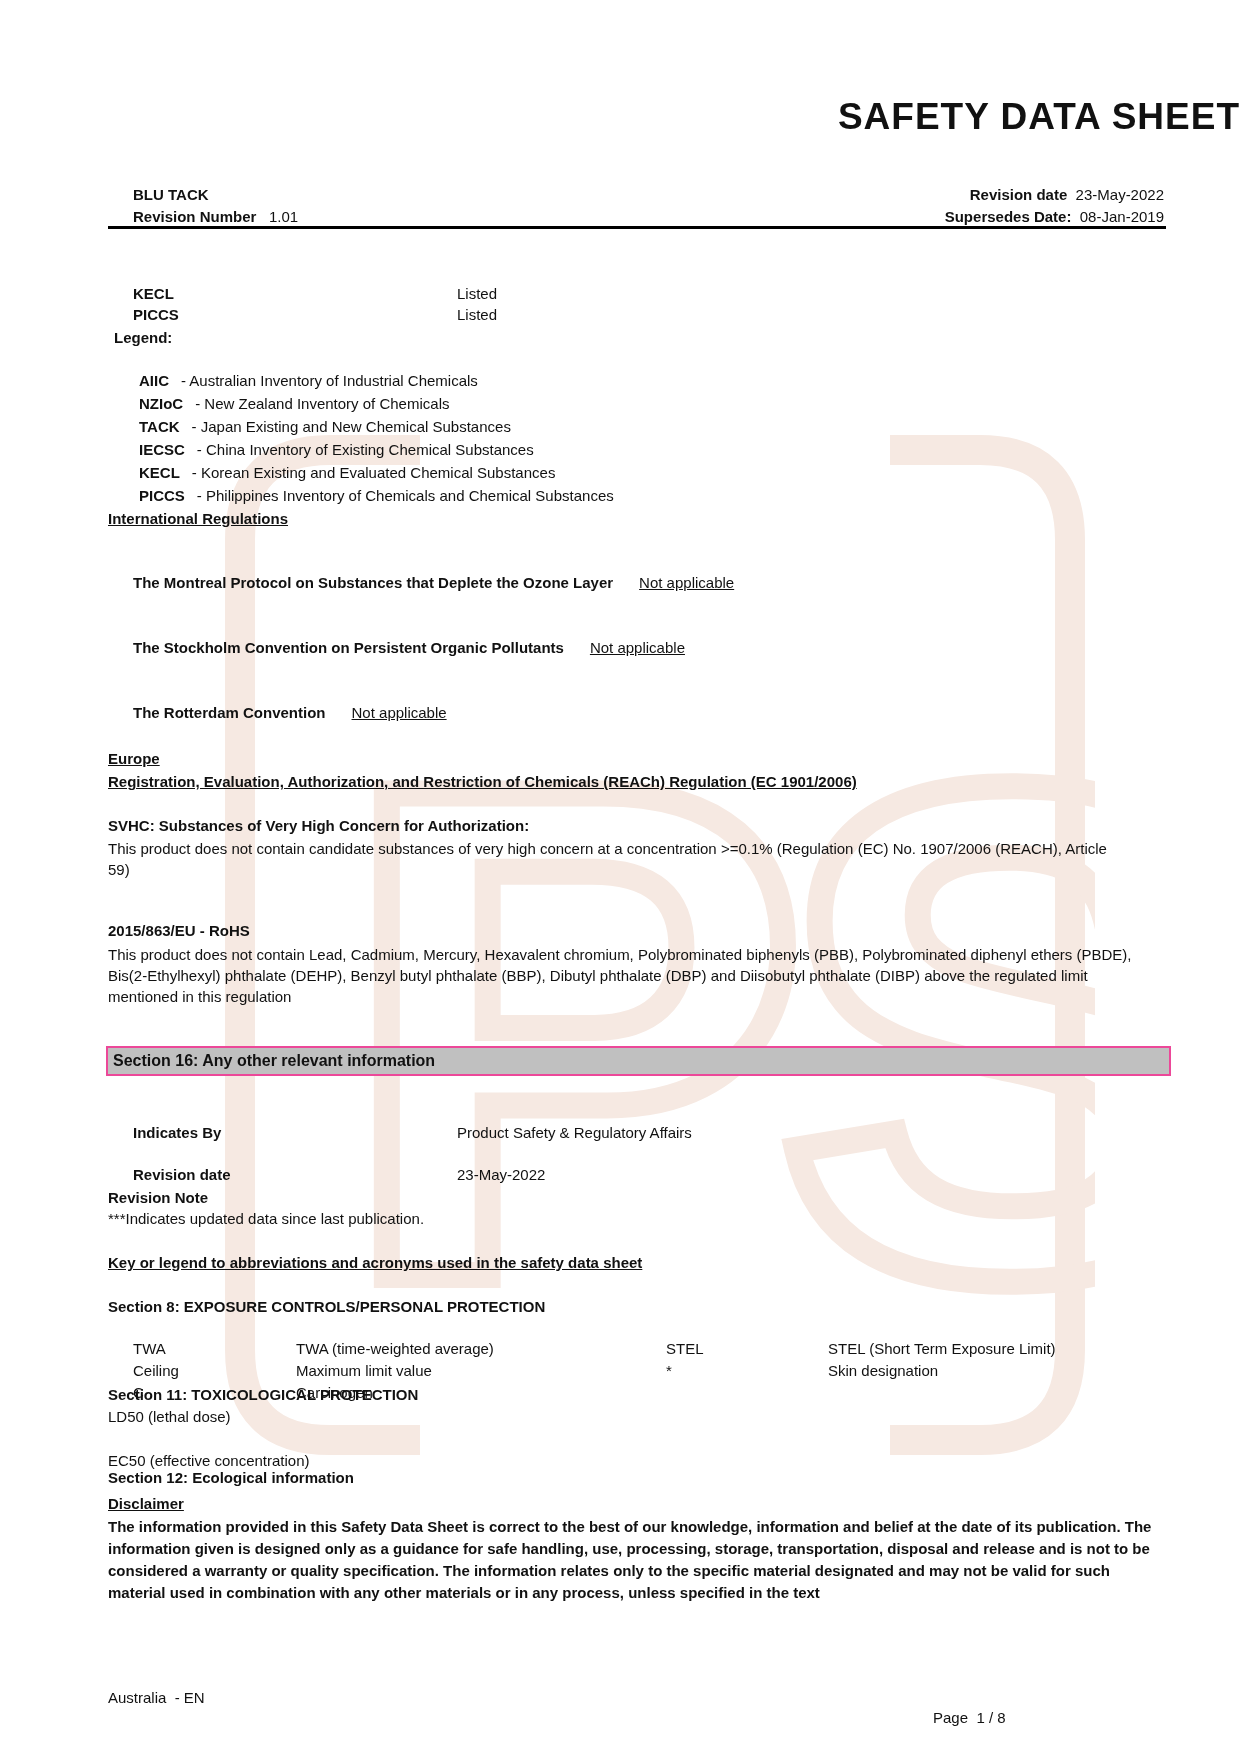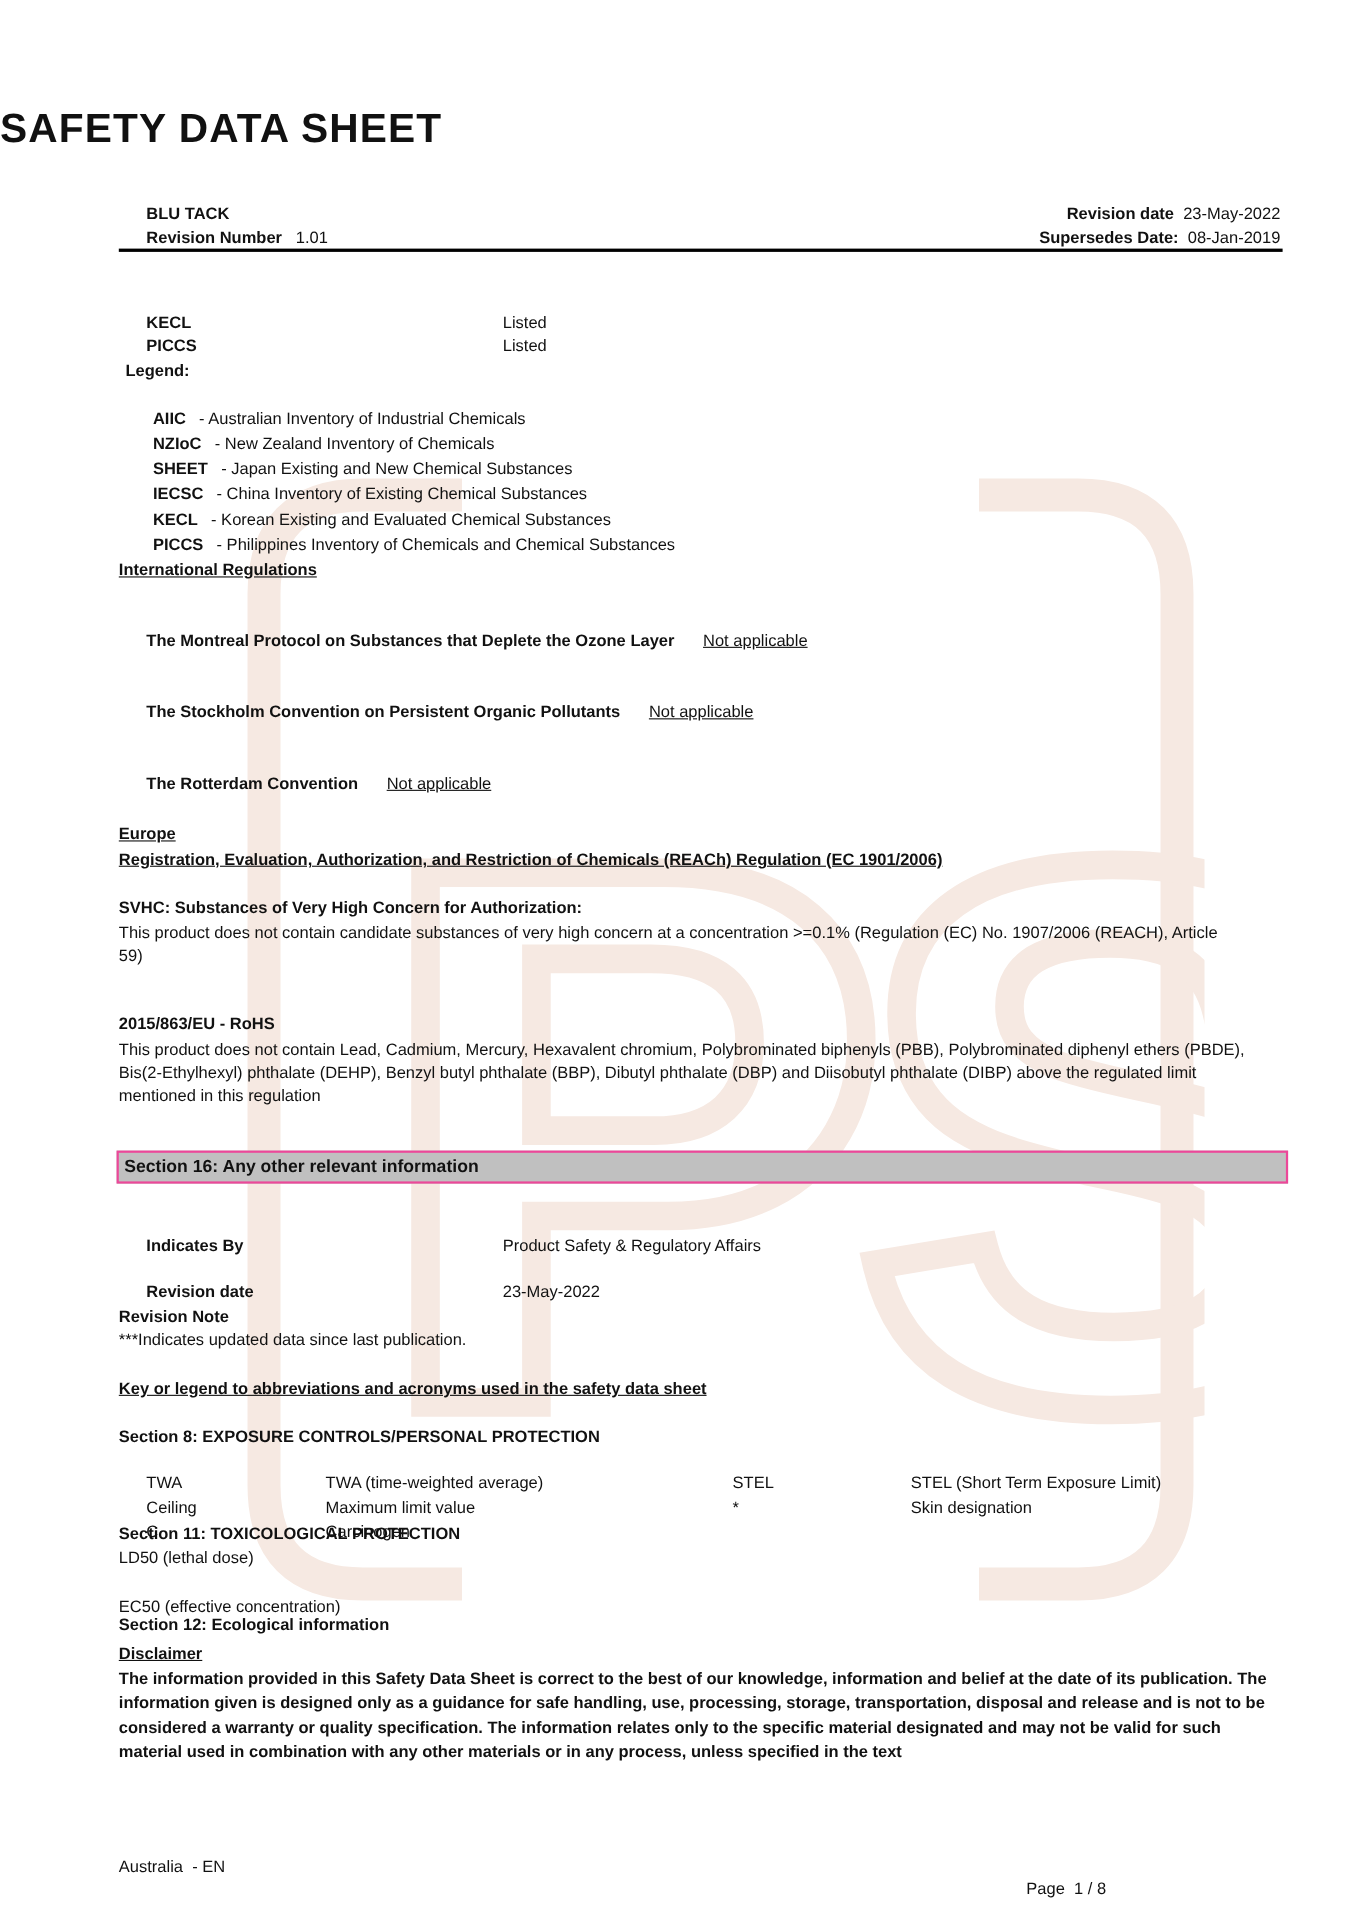--- a/index.html
+++ b/index.html
@@ -9,21 +9,21 @@
     background:#ffffff;
     font-family:"Liberation Sans","DejaVu Sans",sans-serif;
     color:#111;
     overflow:hidden;
   }
   .content{position:relative;z-index:1;}
   .wm{position:absolute;left:215px;top:420px;z-index:0;pointer-events:none;}
   .abs{position:absolute;left:108px;font-size:15px;line-height:20px;white-space:pre;}
   .doc-title{
     position:absolute;top:96px;left:0;width:100%;
-    text-align:left;font-size:37px;font-weight:bold;letter-spacing:1px;
+    text-align:right;font-size:37px;font-weight:bold;letter-spacing:1px;
     white-space:pre;
   }
   .hdr-right{
     position:absolute;right:76px;left:auto;text-align:right;
   }
   .b{font-weight:bold;}
   .u{text-decoration:underline;}
   .rule{position:absolute;left:108px;width:1058px;height:0;border-top:3px solid #000;}
   .kv .lbl{display:inline-block;width:324px;font-weight:bold;}
   .reg .reg-status{margin-left:26px;text-decoration:underline;}
@@ -85,21 +85,21 @@
     </div>
 
     <div class="abs b legend-item" style="top:328px">Legend:</div>
     <div class="abs legend-item" style="top:351px">
       <span class="abbr">AIIC</span><span class="desc">- Australian Inventory of Industrial Chemicals</span>
     </div>
     <div class="abs legend-item" style="top:374px">
       <span class="abbr">NZIoC</span><span class="desc">- New Zealand Inventory of Chemicals</span>
     </div>
     <div class="abs legend-item" style="top:397px">
-      <span class="abbr">SHEET</span><span class="desc">- Japan Existing and New Chemical Substances</span>
+      <span class="abbr">TACK</span><span class="desc">- Japan Existing and New Chemical Substances</span>
     </div>
     <div class="abs legend-item" style="top:420px">
       <span class="abbr">IECSC</span><span class="desc">- China Inventory of Existing Chemical Substances</span>
     </div>
     <div class="abs legend-item" style="top:443px">
       <span class="abbr">KECL</span><span class="desc">- Korean Existing and Evaluated Chemical Substances</span>
     </div>
     <div class="abs legend-item" style="top:466px">
       <span class="abbr">PICCS</span><span class="desc">- Philippines Inventory of Chemicals and Chemical Substances</span>
     </div>

